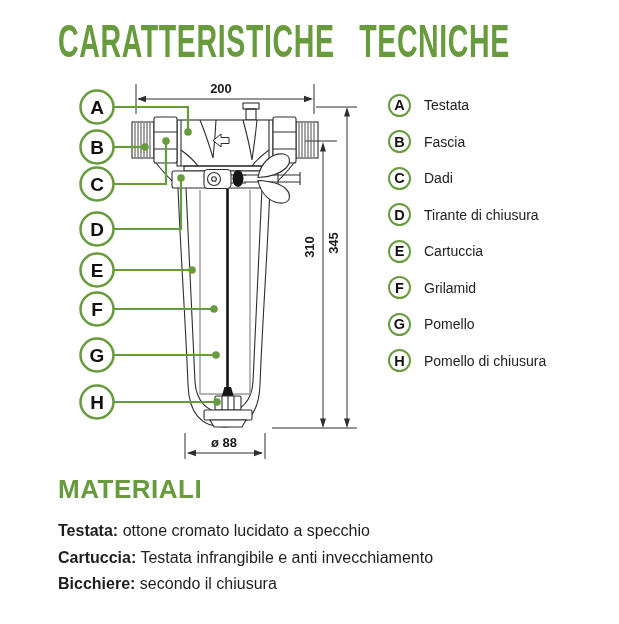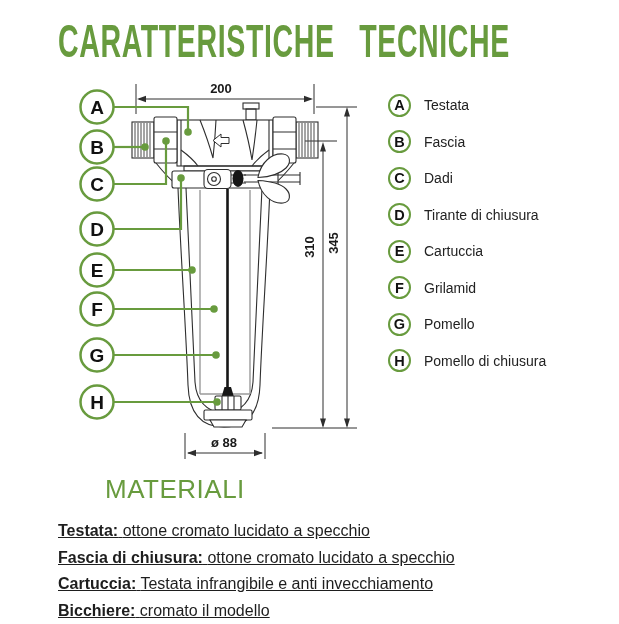--- a/index.html
+++ b/index.html
@@ -34,25 +34,25 @@
   .legend{position:absolute;left:388px;top:87px;}
   .legend-row{display:flex;align-items:center;height:36.5px;}
   .badge{
     width:23px;height:23px;box-sizing:border-box;border:2.3px solid var(--green);
     border-radius:50%;display:flex;align-items:center;justify-content:center;
     font-weight:700;font-size:14.5px;color:#111;background:#fff;flex:0 0 auto;
   }
   .legend-label{margin-left:13px;font-size:14px;color:#222;white-space:nowrap;}
   
   .materials-title{
-    position:absolute;left:58px;top:474px;font-size:26px;font-weight:400;
-    color:var(--green);letter-spacing:0.5px;margin-left:47px;
+    position:absolute;left:58px;top:474px;font-size:26px;font-weight:700;
+    color:var(--green);letter-spacing:0.5px;
   }
   .materials-list{position:absolute;left:58px;top:518px;font-size:16px;line-height:26.5px;}
-  .material-item{white-space:nowrap;text-decoration:underline;}
+  .material-item{white-space:nowrap;}
   .material-label{font-weight:700;}
 </style>
 </head>
 <body>
 
 <div class="main-title">CARATTERISTICHE TECNICHE</div>
 
 <svg class="drawing" width="320" height="392" viewBox="60 78 320 392">
 
   <g>
@@ -235,24 +235,20 @@
   </div>
 </div>
 
 <div class="materials-title">MATERIALI</div>
 <div class="materials-list">
   <div class="material-item">
     <span class="material-label">Testata:</span>
     <span class="material-desc">ottone cromato lucidato a specchio</span>
   </div>
   <div class="material-item">
-    <span class="material-label">Fascia di chiusura:</span>
-    <span class="material-desc">ottone cromato lucidato a specchio</span>
-  </div>
-  <div class="material-item">
     <span class="material-label">Cartuccia:</span>
     <span class="material-desc">Testata infrangibile e anti invecchiamento</span>
   </div>
   <div class="material-item">
     <span class="material-label">Bicchiere:</span>
-    <span class="material-desc">cromato il modello</span>
+    <span class="material-desc">secondo il chiusura</span>
   </div>
 </div>
 
 </body></html>

